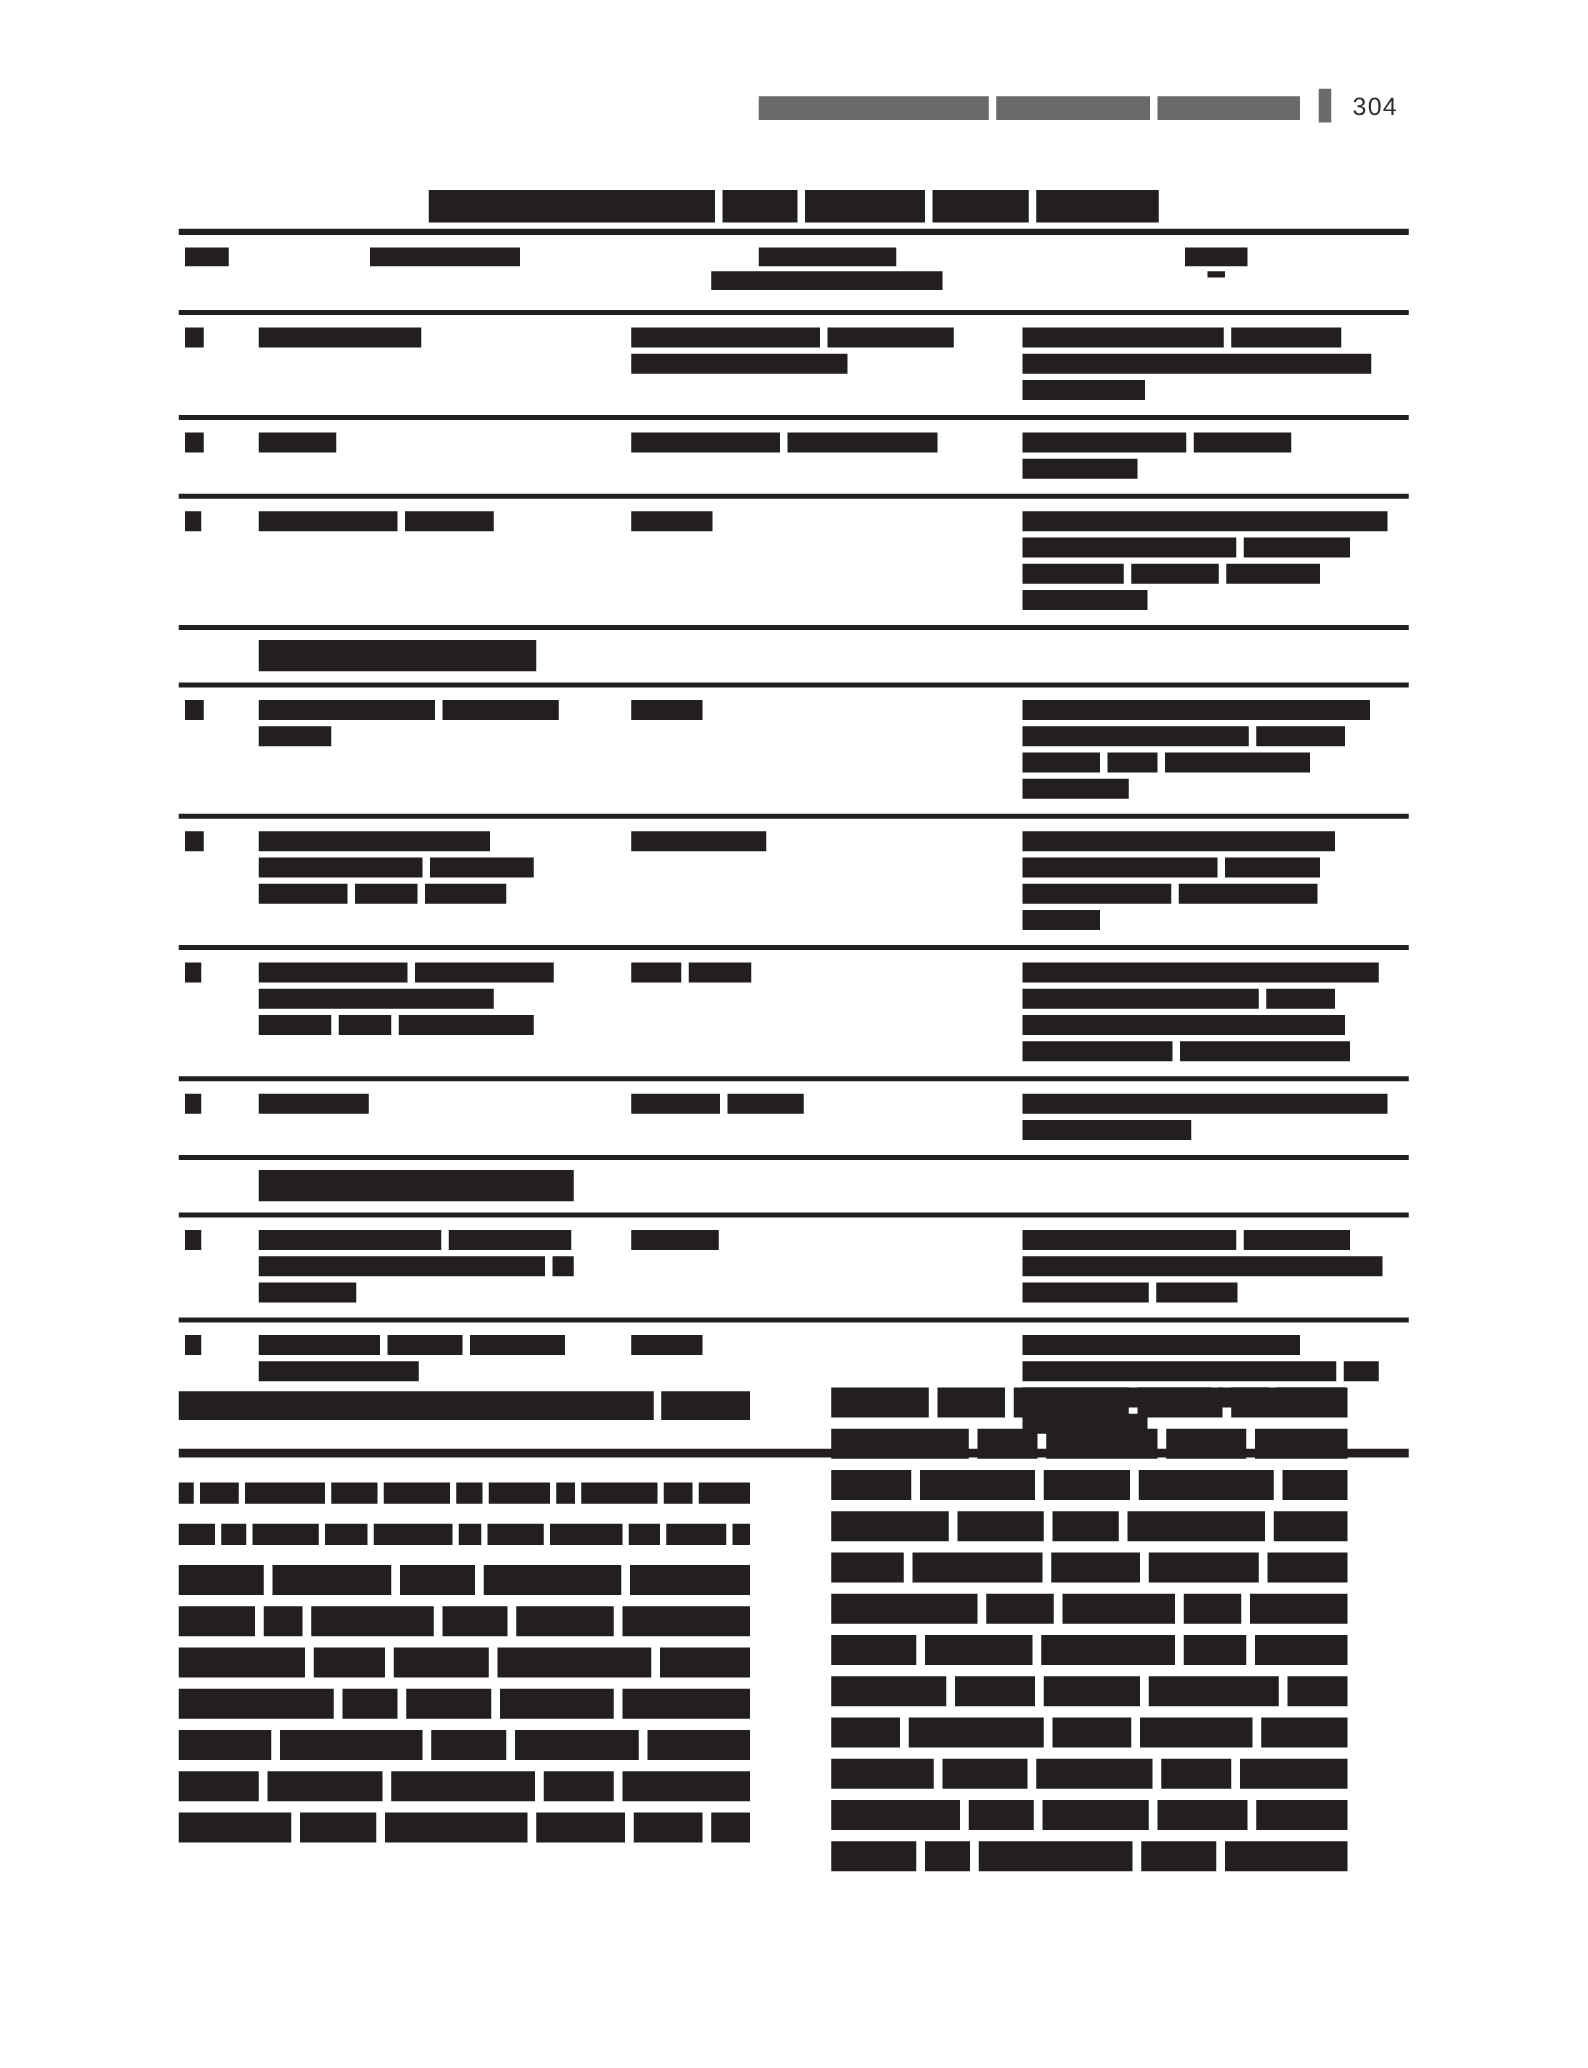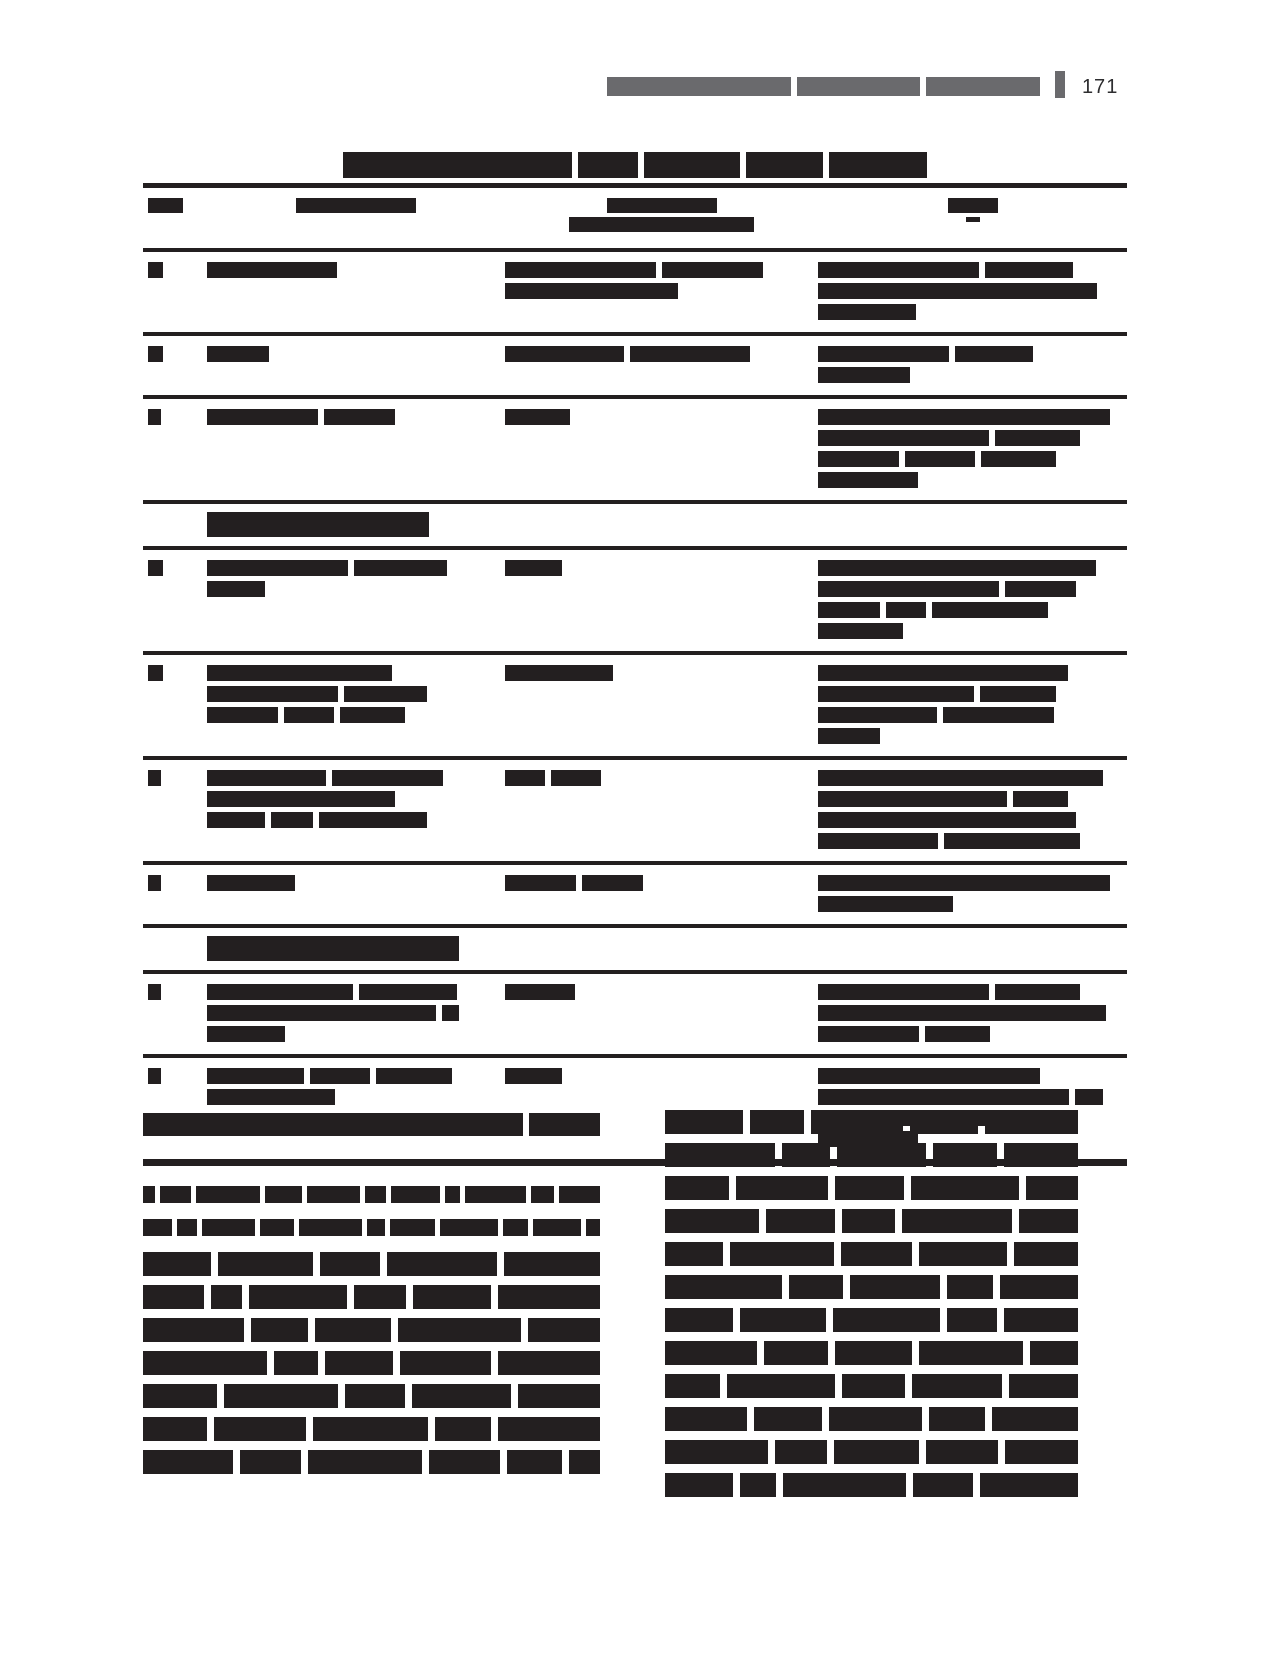--- a/index.html
+++ b/index.html
@@ -50,21 +50,21 @@
 <body>
 
 <div class="page" style="--ink: #231f20; --gray: #6a6a6d; --pgnum: #2e2e30; --paper: #ffffff;">
 
   <div class="run-head-bar" id="runbar">
       <div class="seg" style="flex-grow: 210;"></div>
       <div class="seg" style="flex-grow: 140;"></div>
       <div class="seg" style="flex-grow: 130;"></div>
     </div>
   <div class="run-sep"></div>
-  <div class="page-num">171</div>
+  <div class="page-num">304</div>
 
   <div class="tbl-title" id="tbltitle">
       <div class="rline" style="width: 100%;">
         <div class="seg" style="flex-grow: 210;"></div>
         <div class="seg" style="flex-grow: 55;"></div>
         <div class="seg" style="flex-grow: 88;"></div>
         <div class="seg" style="flex-grow: 70;"></div>
         <div class="seg" style="flex-grow: 90;"></div>
       </div>
     </div>

